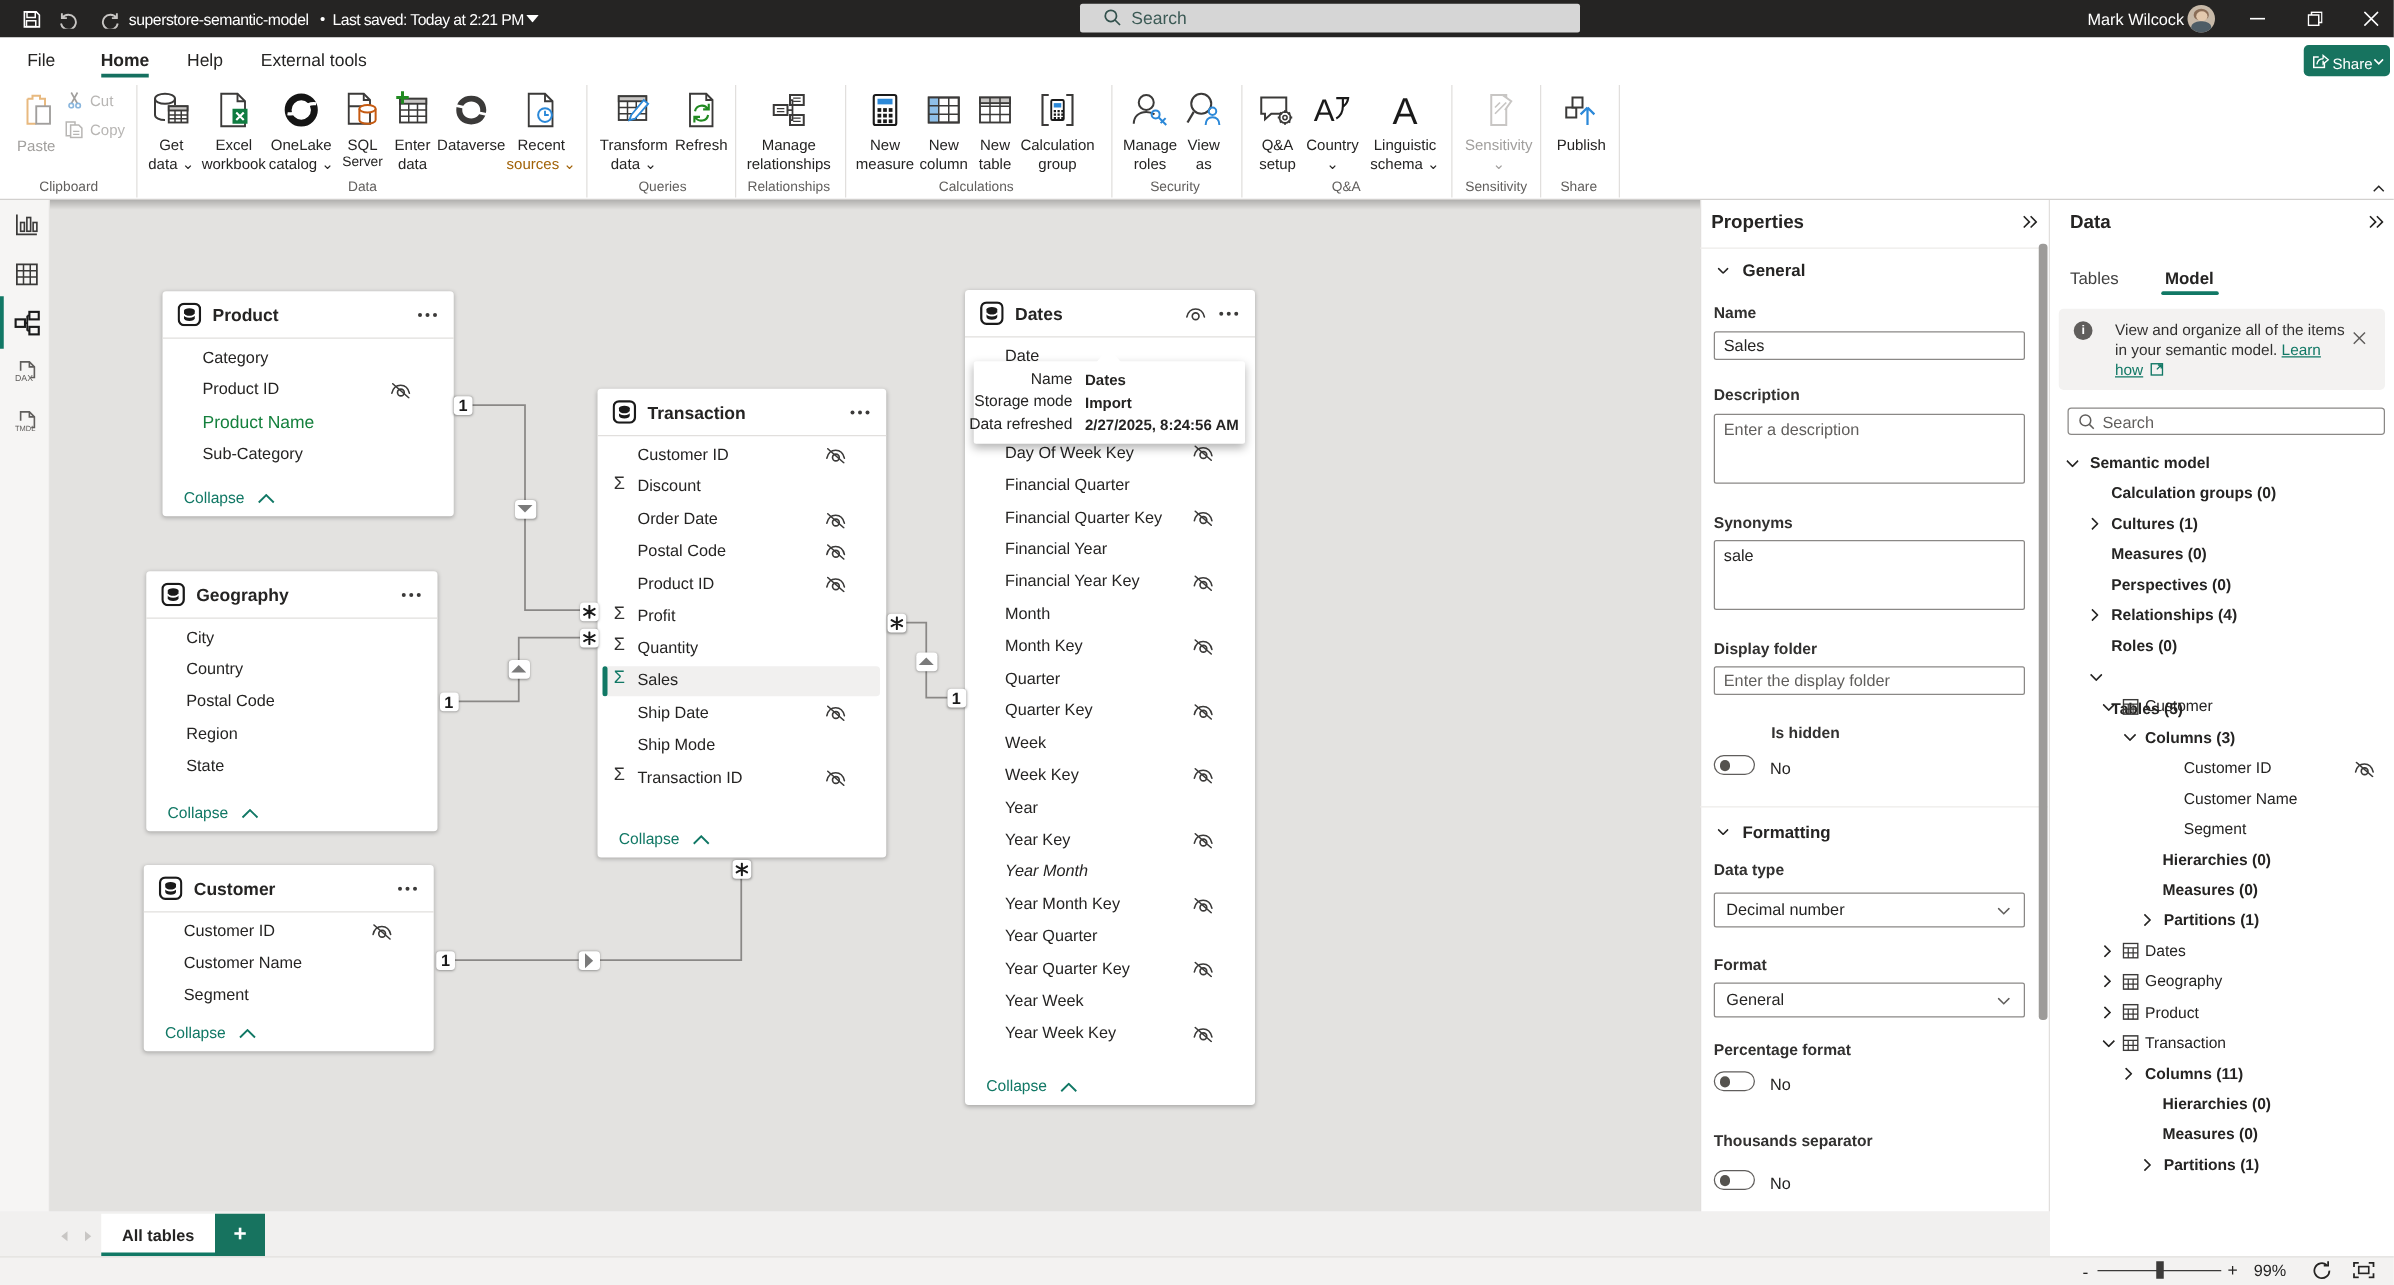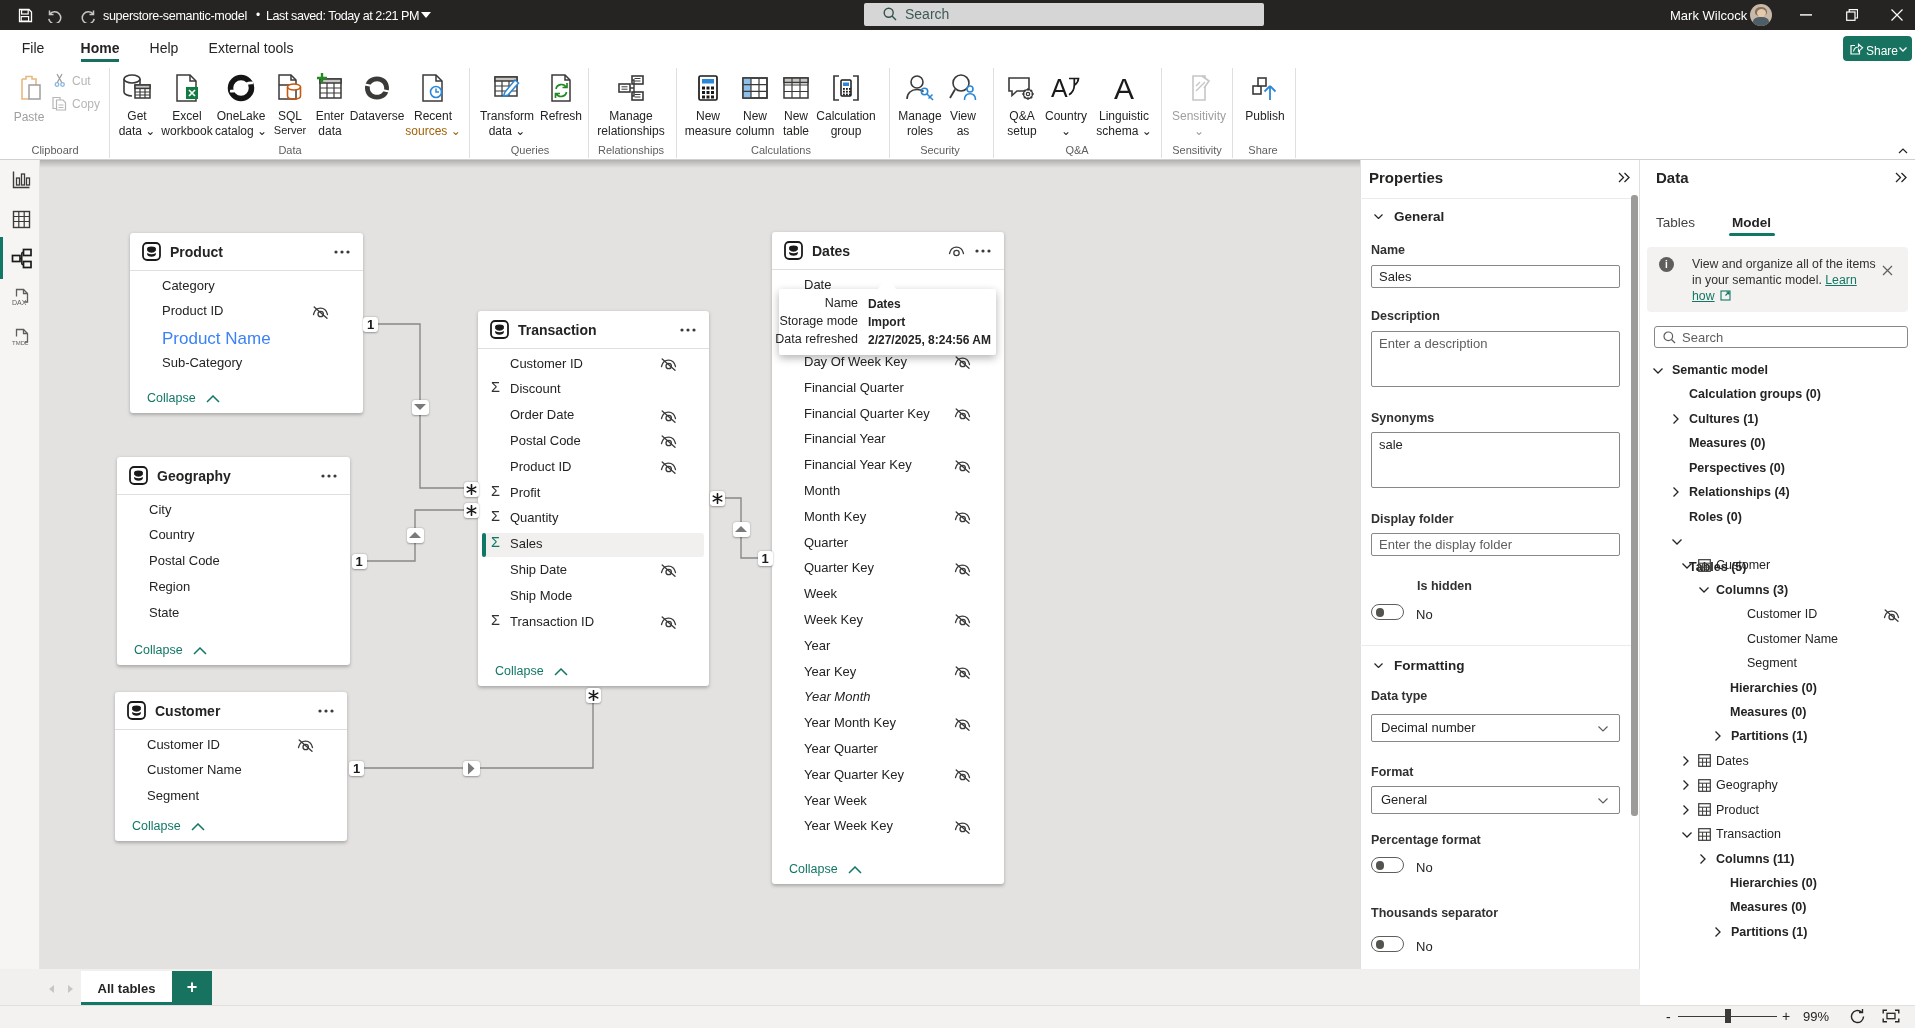--- a/index.html
+++ b/index.html
@@ -33,21 +33,21 @@
     </g>
   </svg>
 <div class="abs" style="left:130px;top:270px;width:233px;height:1px;background:#e1dfdd;"></div>
 <div class="tt" style="left:162px;top:278.5px;font-size:13px;color:#252423;line-height:1;">Category</div>
 <div class="tt" style="left:162px;top:304.3px;font-size:13px;color:#252423;line-height:1;">Product ID</div>
 <svg class="abs" style="left:312px;top:304.8px;" width="17" height="14" viewBox="0 0 17 14">
     <path d="M1.5 9.5 C2.5 5.2 5.2 3.2 8.5 3.2 C11.8 3.2 14.5 5.2 15.5 9.5" fill="none" stroke="#3b3a39" stroke-width="1.3" stroke-linecap="round"></path>
     <circle cx="8.7" cy="9" r="2.7" fill="none" stroke="#3b3a39" stroke-width="1.3"></circle>
     <path d="M2.2 2 L15 13.2" stroke="#3b3a39" stroke-width="1.3" stroke-linecap="round"></path>
   </svg>
-<div class="tt" style="left:162px;top:330.1px;font-size:17px;color:#3b82f6;line-height:1;">Product Name</div>
+<div class="tt" style="left:162px;top:330.1px;font-size:14px;color:#15803d;line-height:1;">Product Name</div>
 <div class="tt" style="left:162px;top:355.90000000000003px;font-size:13px;color:#252423;line-height:1;">Sub-Category</div>
 <div class="tt" style="left:147px;top:391px;font-size:12.5px;color:#117865;">Collapse</div>
 <svg class="abs" style="left:206px;top:395px;" width="14" height="8" viewBox="0 0 14 8">
     <path d="M1 7 L7 1 L13 7" fill="none" stroke="#117865" stroke-width="1.5"></path>
   </svg>
 <div class="abs" style="left:117px;top:457px;width:233px;height:208px;background:#fff;border-radius:3px;box-shadow:0 1.2px 3.6px rgba(0,0,0,0.25);"></div>
 <svg class="abs" style="left:129px;top:466px;" width="19" height="19" viewBox="0 0 19 19">
     <rect x="1" y="1" width="17" height="17" rx="4.2" fill="none" stroke="#1a1a1a" stroke-width="1.8"></rect>
     <ellipse cx="9.5" cy="6.6" rx="4.3" ry="2.1" fill="#1a1a1a"></ellipse>
     <path d="M5.2 6.6 v6 c0 1.2 1.9 2.1 4.3 2.1 s4.3 -0.9 4.3 -2.1 v-6" fill="#1a1a1a"></path>

